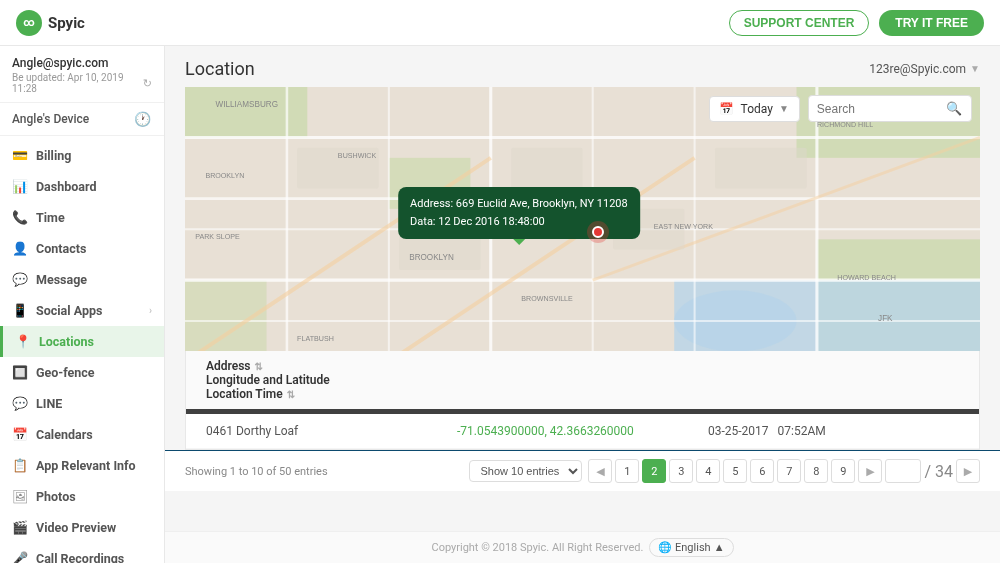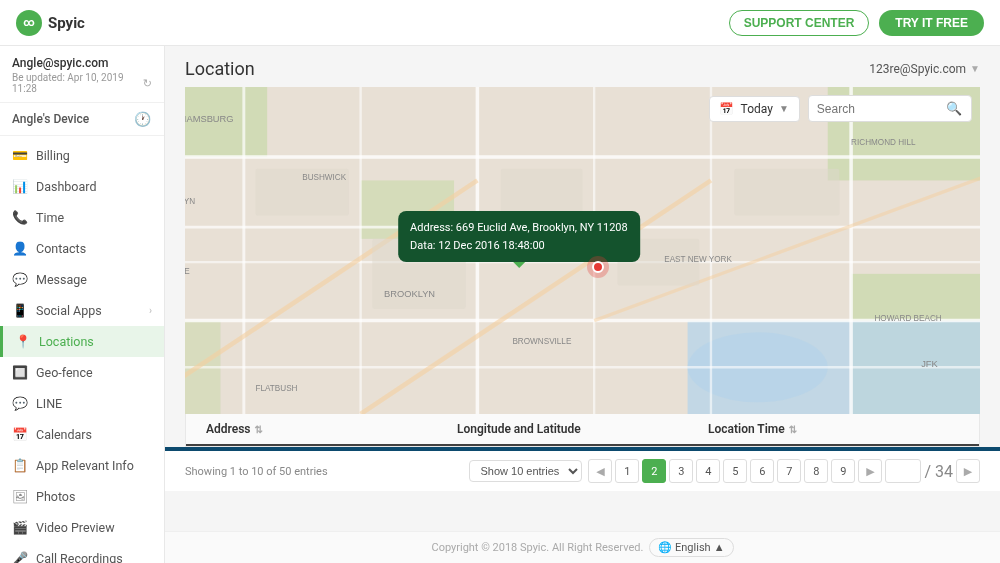--- a/index.html
+++ b/index.html
@@ -23,21 +23,21 @@
     .sidebar-user-updated { font-size: 10px; color: #999; display: flex; align-items: center; gap: 4px; margin-top: 2px; }
     .refresh-icon { color: #aaa; font-size: 11px; cursor: pointer; }
     .sidebar-device { display: flex; align-items: center; justify-content: space-between; padding: 8px 12px; border-bottom: 1px solid #f0f0f0; cursor: pointer; }
     .sidebar-device-name { font-size: 12px; color: #555; font-weight: 500; }
     .sidebar-device-icon { color: #aaa; font-size: 14px; }
     .sidebar-nav { flex: 1; padding: 4px 0; }
     .nav-item { display: flex; align-items: center; justify-content: space-between; padding: 8px 12px; cursor: pointer; color: #555; font-size: 12.5px; transition: background 0.15s; }
     .nav-item.active { background: #e8f5e9; color: #4caf50; border-left: 3px solid #4caf50; }
     .nav-item.active .nav-icon { color: #4caf50; }
     .nav-icon { width: 16px; margin-right: 8px; text-align: center; color: #888; font-size: 13px; flex-shrink: 0; }
-    .nav-label { flex: 1; }
+    .nav-label { flex: 1; font-weight: bold; }
     .nav-arrow { color: #bbb; font-size: 10px; }
 
     
     .main { flex: 1; display: flex; flex-direction: column; overflow: hidden; background: #f5f5f5; }
     .main-header { display: flex; align-items: center; justify-content: space-between; padding: 12px 20px 8px; background: #f5f5f5; }
     .page-title { font-size: 18px; font-weight: 400; color: #333; }
     .user-account { display: flex; align-items: center; gap: 4px; font-size: 12px; color: #555; cursor: pointer; }
     .user-account-arrow { color: #aaa; font-size: 10px; }
 
     
@@ -56,29 +56,29 @@
     .map-popup { position: absolute; background: #14532d; color: #fff; padding: 8px 12px; border-radius: 8px; font-size: 11px; line-height: 1.6; z-index: 20; top: 38%; left: 42%; transform: translateX(-50%); }
     .map-popup::after { content: ''; position: absolute; bottom: -6px; left: 50%; transform: translateX(-50%); border-left: 6px solid transparent; border-right: 6px solid transparent; border-top: 6px solid #4caf50; }
 
     
     .map-pin { position: absolute; z-index: 20; top: 50%; left: 51%; transform: translate(-50%, -50%); }
     .map-pin-outer { width: 22px; height: 22px; background: rgba(229, 57, 53, 0.3); border-radius: 50%; display: flex; align-items: center; justify-content: center; }
     .map-pin-inner { width: 12px; height: 12px; background: #e53935; border-radius: 50%; border: 2px solid #fff; }
 
     
     .table-section { background: #fff; margin: 0 20px 0; border: 1px solid #e8e8e8; border-top: none; flex-shrink: 0; }
-    .table-header-row { display: grid; grid-template-columns: 1fr 1fr 1fr; border-bottom: 2px solid #404040; padding: 8px 20px; background: #fafafa; }
+    .table-header-row { display: grid; grid-template-columns: 1fr; border-bottom: 5px solid #404040; padding: 8px 20px; background: #fafafa; }
     .table-col-header { font-size: 12px; font-weight: 600; color: #333; display: flex; align-items: center; gap: 4px; }
     .sort-icon { color: #aaa; font-size: 10px; }
     .table-data-row { display: grid; grid-template-columns: 1fr 1fr 1fr; padding: 10px 20px; border-bottom: 1px solid #f5f5f5; }
     .table-cell { font-size: 12px; color: #555; }
     .table-cell.coords { color: #4caf50; }
 
     
-    .footer-bar { background: #fff; border-top: 4px solid #0c4a6e; padding: 8px 20px; display: flex; align-items: center; justify-content: space-between; flex-shrink: 0; }
+    .footer-bar { background: #fff; border-top: 1px solid #0c4a6e; padding: 8px 20px; display: flex; align-items: center; justify-content: space-between; flex-shrink: 0; }
     .footer-entries { font-size: 11px; color: #888; }
     .footer-right { display: flex; align-items: center; gap: 6px; }
     .entries-select { border: 1px solid #ddd; border-radius: 4px; padding: 3px 6px; font-size: 11px; color: #555; background: #fff; cursor: pointer; }
     .pagination { display: flex; align-items: center; gap: 3px; }
     .page-btn { width: 24px; height: 24px; border: 1px solid #ddd; border-radius: 3px; background: #fff; display: flex; align-items: center; justify-content: center; font-size: 11px; color: #555; cursor: pointer; }
     .page-btn.active { background: #4caf50; color: #fff; border-color: #4caf50; }
     .page-nav { width: 24px; height: 24px; border: 1px solid #ddd; border-radius: 3px; background: #fff; display: flex; align-items: center; justify-content: center; font-size: 11px; color: #aaa; cursor: pointer; }
     .page-input { width: 36px; height: 24px; border: 1px solid #ddd; border-radius: 3px; text-align: center; font-size: 11px; color: #555; }
     .page-total { font-size: 16px; color: #888; }
 
@@ -280,20 +280,28 @@
         <div class="table-col-header">
           <span>Address</span>
           <span class="sort-icon">⇅</span>
         </div>
         <div class="table-col-header">
           <span>Longitude and Latitude</span>
         </div>
         <div class="table-col-header">
           <span>Location Time</span>
           <span class="sort-icon">⇅</span>
+        </div>
+      </div>
+      <div class="table-data-row">
+        <div class="table-cell">0461 Dorthy Loaf</div>
+        <div class="table-cell coords">-71.0543900000, 42.3663260000</div>
+        <div class="table-cell">
+          <span>03-25-2017</span>&nbsp;&nbsp;
+          <span>07:52AM</span>
         </div>
       </div>
     </div>
 
     <div class="footer-bar">
       <span class="footer-entries">Showing 1 to 10 of 50 entries</span>
       <div class="footer-right">
         <select class="entries-select">
           <option>Show 10 entries</option>
           <option>Show 25 entries</option>

